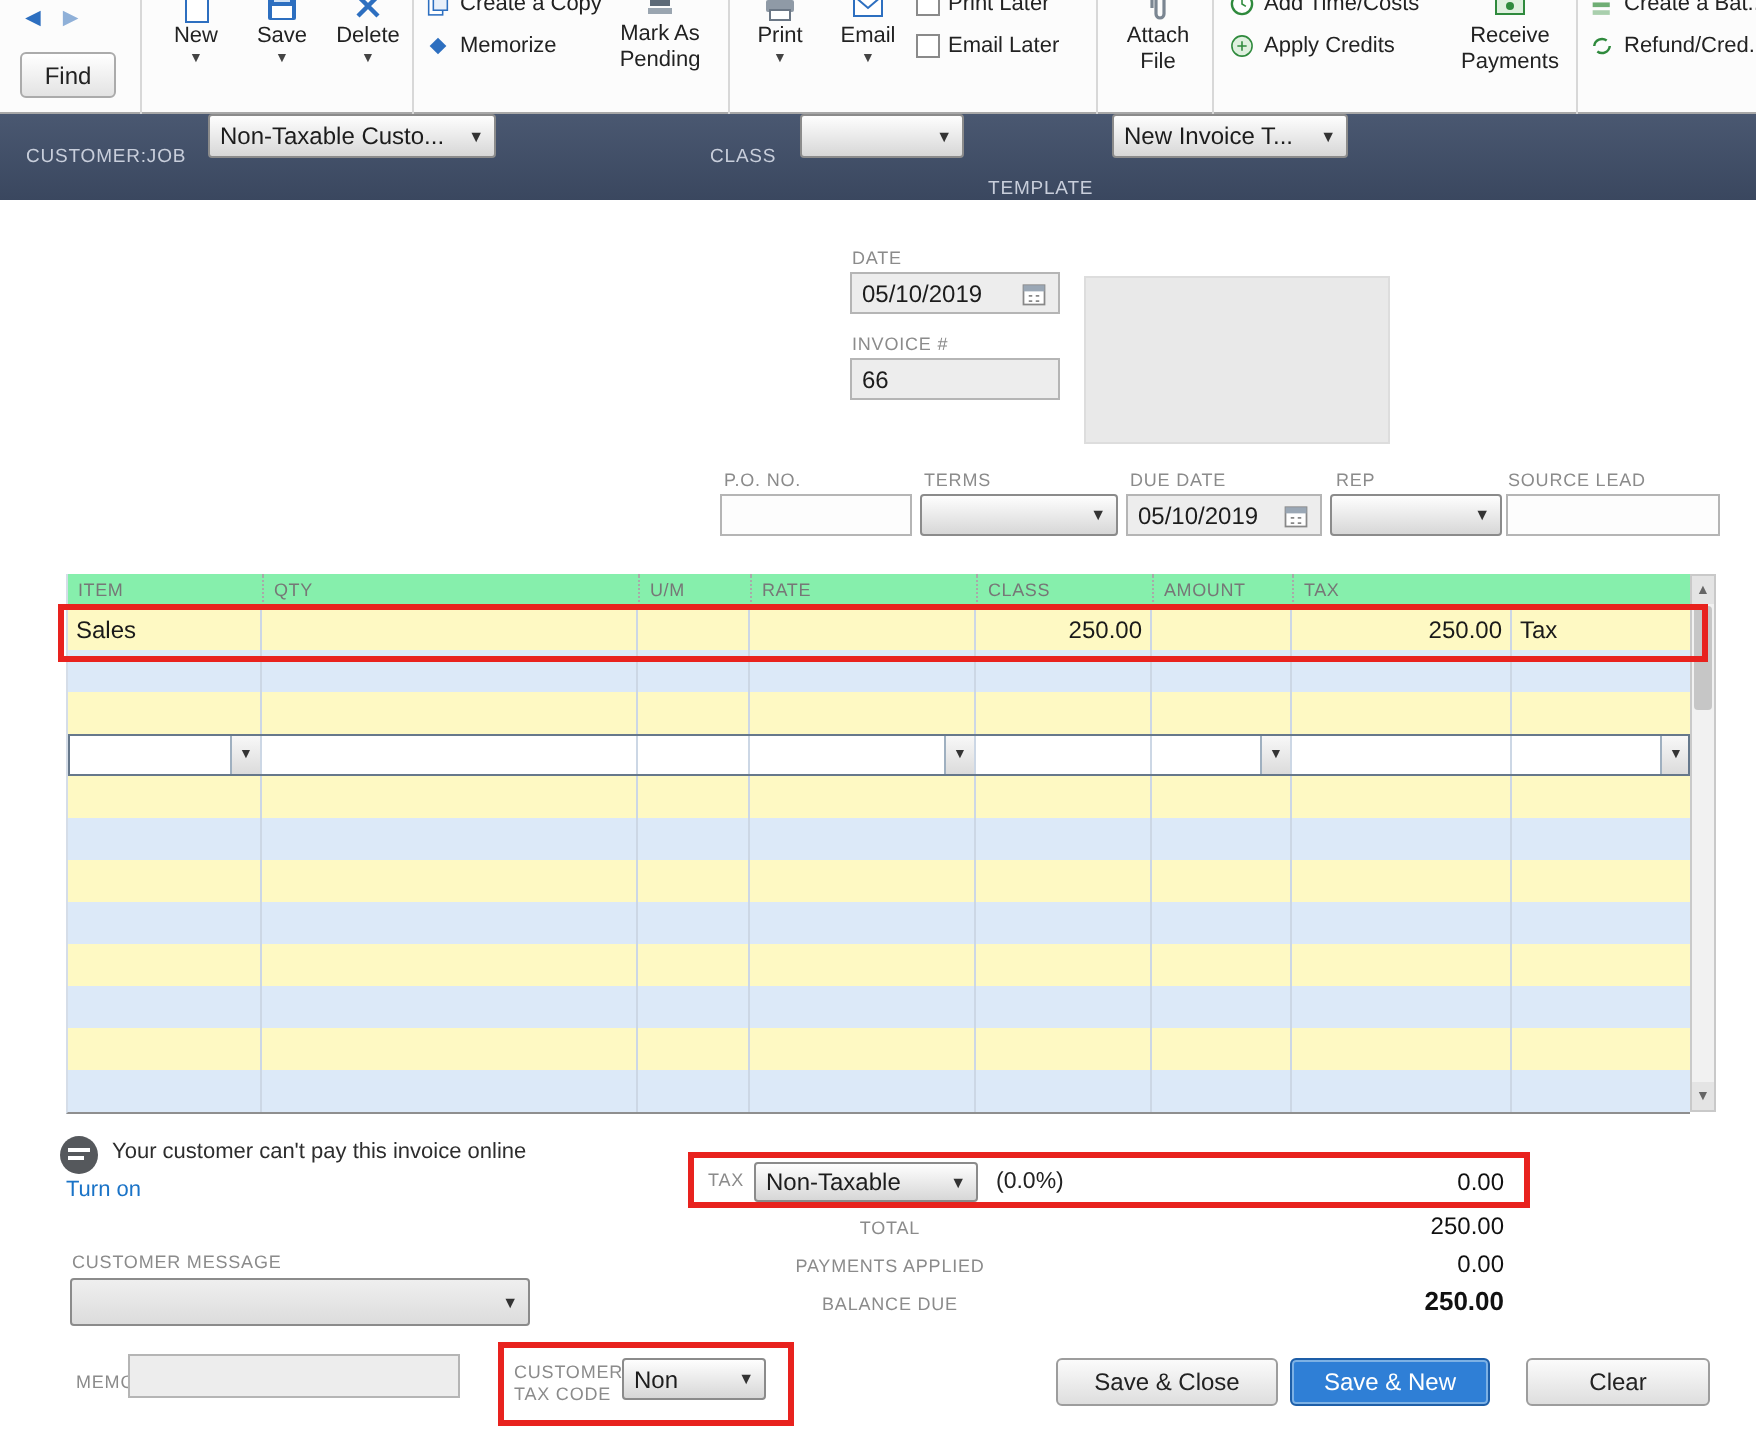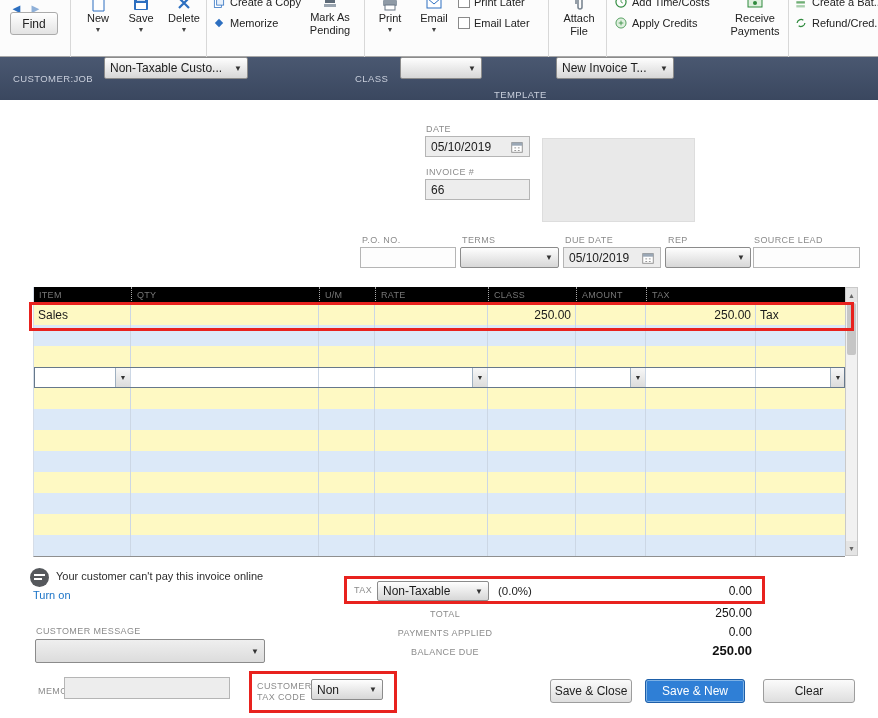--- a/index.html
+++ b/index.html
@@ -9,21 +9,21 @@
   
   .toolbar { position: absolute; left: 0; top: 0; width: 878px; height: 57px; background: #fcfcfc; border-bottom: 1px solid #a8a8a8; }
   .vsep { position: absolute; top: 0; width: 1px; height: 57px; background: #d8d8d8; }
   .vtool { position: absolute; display: flex; flex-direction: column; align-items: center; font-size: 11px; color: #222; cursor: default; }
   .vtool .lbl { white-space: pre-line; text-align: center; line-height: 1.15; }
   .htool { position: absolute; display: flex; align-items: center; gap: 4px; font-size: 11px; color: #222; white-space: nowrap; }
   .drop-glyph { font-size: 7px; color: #444; margin-top: 1px; }
   .nav-arrows { position: absolute; left: 10px; top: 1px; font-size: 13px; }
   .nav-arrows .back { color: #2d6fc0; }
   .nav-arrows .fwd { color: #8fb0d8; margin-left: 6px; }
-  .find-btn { position: absolute; left: 10px; top: 12px; width: 48px; height: 23px; border: 1px solid #ababab; border-radius: 3px; background: linear-gradient(#ffffff, #e3e3e3); font-size: 12px; color: #222; display: flex; align-items: center; justify-content: center; }
+  .find-btn { position: absolute; left: 10px; top: 26px; width: 48px; height: 23px; border: 1px solid #ababab; border-radius: 3px; background: linear-gradient(#ffffff, #e3e3e3); font-size: 12px; color: #222; display: flex; align-items: center; justify-content: center; }
   .cb { width: 12px; height: 12px; border: 1px solid #8a8a8a; background: #fff; display: inline-block; flex: 0 0 auto; }
   .icon18 { width: 18px; height: 18px; display: block; }
   .icon14 { width: 14px; height: 14px; display: block; }
 
   
   .form-bar { position: absolute; left: 0; top: 57px; width: 878px; height: 43px; background: linear-gradient(#4a5871, #3a475f); }
   .bar-label { position: absolute; font-size: 9.5px; color: #c8cedb; letter-spacing: .4px; }
   .dd { display: flex; align-items: center; justify-content: space-between; background: linear-gradient(#fefefe, #d7d7d7); border: 1px solid #8b8b8b; border-radius: 2px; font-size: 12px; color: #1c1c1c; padding: 0 5px; height: 22px; cursor: default; white-space: nowrap; overflow: hidden; }
   .dd .arr { font-size: 8px; color: #333; margin-left: 6px; }
   .bar-dd { position: absolute; top: 0; }
@@ -32,21 +32,21 @@
   .page-title { position: absolute; left: 33px; top: 112px; font-size: 36px; color: #6e6e6e; }
   .flabel { position: absolute; font-size: 9px; color: #8b8b8b; letter-spacing: .4px; }
   .inp { position: absolute; display: flex; align-items: center; justify-content: space-between; border: 1px solid #b5b5b5; background: #ededed; font-size: 12px; color: #1c1c1c; padding: 0 5px; height: 21px; }
   .inp.white { background: #fdfdfd; }
   .ddf { position: absolute; height: 21px; }
   .billto-box { position: absolute; left: 542px; top: 138px; width: 153px; height: 84px; background: #e9e9e9; border: 1px solid #dddddd; }
 
   
   .table { position: absolute; left: 33px; top: 287px; width: 812px; border-bottom: 1px solid #8f8f8f; border-left: 1px solid #d5dde8; }
   .trow { display: grid; grid-template-columns: 97px 188px 56px 113px 88px 70px 110px 90px; height: 21px; }
-  .thead { height: 17px; background: #000000; border-bottom: 1px solid #c4c4c4; }
+  .thead { height: 17px; background: #86efac; border-bottom: 1px solid #c4c4c4; }
   .thead .hcell { font-size: 9px; color: #777; letter-spacing: .3px; display: flex; align-items: center; padding-left: 5px; }
   .thead .hcell + .hcell { border-left: 1px dotted #a9a9a9; }
   .tcell { border-right: 1px solid #ccd7e5; font-size: 12px; color: #1a1a1a; display: flex; align-items: center; padding: 0 4px; overflow: hidden; }
   .tcell.num { justify-content: flex-end; }
   .row-white { background: #fef9c3; }
   .row-blue { background: #dce9f8; }
   .row-edit { background: #ffffff; outline: 1px solid #66788b; outline-offset: -1px; }
   .cell-dd { margin-left: auto; margin-right: -4px; width: 15px; align-self: stretch; border-left: 1px solid #9fb0c0; background: linear-gradient(#f9f9f9, #dadada); display: flex; align-items: center; justify-content: center; font-size: 7px; color: #333; }
   .vscroll { position: absolute; left: 845px; top: 287px; width: 13px; height: 269px; background: #f1f1f1; border: 1px solid #c9c9c9; }
   .varrow { position: absolute; left: 0; width: 11px; height: 14px; display: flex; align-items: center; justify-content: center; font-size: 7px; color: #666; background: #e4e4e4; }
@@ -473,21 +473,21 @@
     <span></span>
   </div>
 
   <span class="flabel two-line-label" style="left:257px; top:681px">CUSTOMER
 TAX CODE</span>
   <div class="dd ddf" style="left:311px; top:679px; width:72px; height:21px">
     <span>Non</span>
     <span class="arr">▼</span>
   </div>
 
-  <div class="btn" style="left:550px; top:679px; width:82px">
+  <div class="btn" style="left:528px; top:679px; width:111px">
       <span>Save &amp; Close</span>
     </div>
   <div class="btn primary" style="left:645px; top:679px; width:100px">
       <span>Save &amp; New</span>
     </div>
   <div class="btn" style="left:763px; top:679px; width:92px">
       <span>Clear</span>
     </div>
 
   <div class="red-box" style="left:29px; top:302px; width:825px; height:29px"></div>

